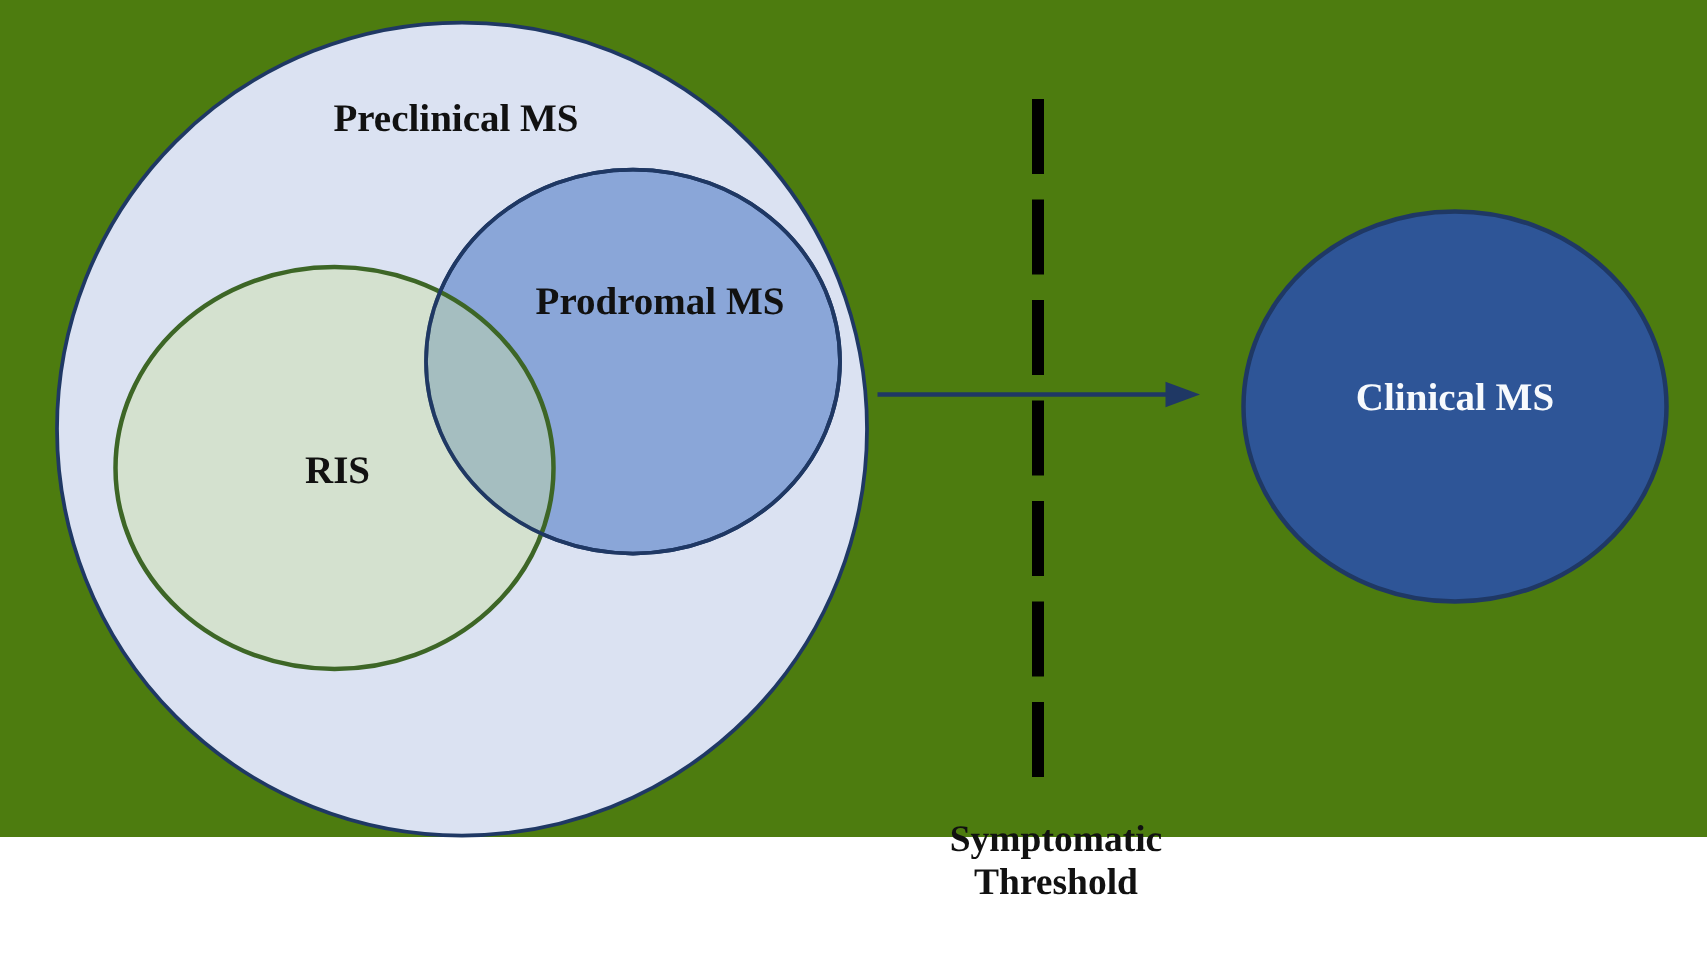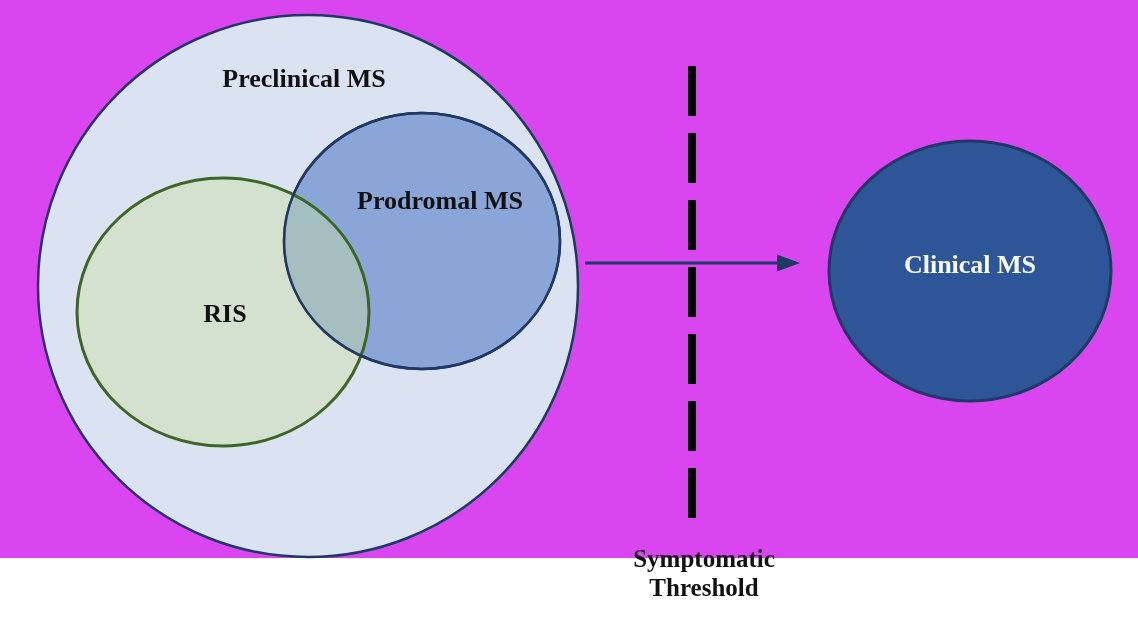--- a/index.html
+++ b/index.html
@@ -7,21 +7,21 @@
     padding: 0;
     background: #ffffff;
     width: 1138px;
     height: 640px;
     overflow: hidden;
   }
   .stage {
     position: relative;
     width: 1138px;
     height: 558px;
-    background: #d946ef;
+    background: #4d7c0f;
   }
   svg { display: block; }
   .diagram-label {
     font-family: "Liberation Serif", "DejaVu Serif", serif;
     font-weight: bold;
     font-size: 26px;
   }
   .threshold-label {
     font-family: "Liberation Serif", "DejaVu Serif", serif;
     font-weight: bold;

